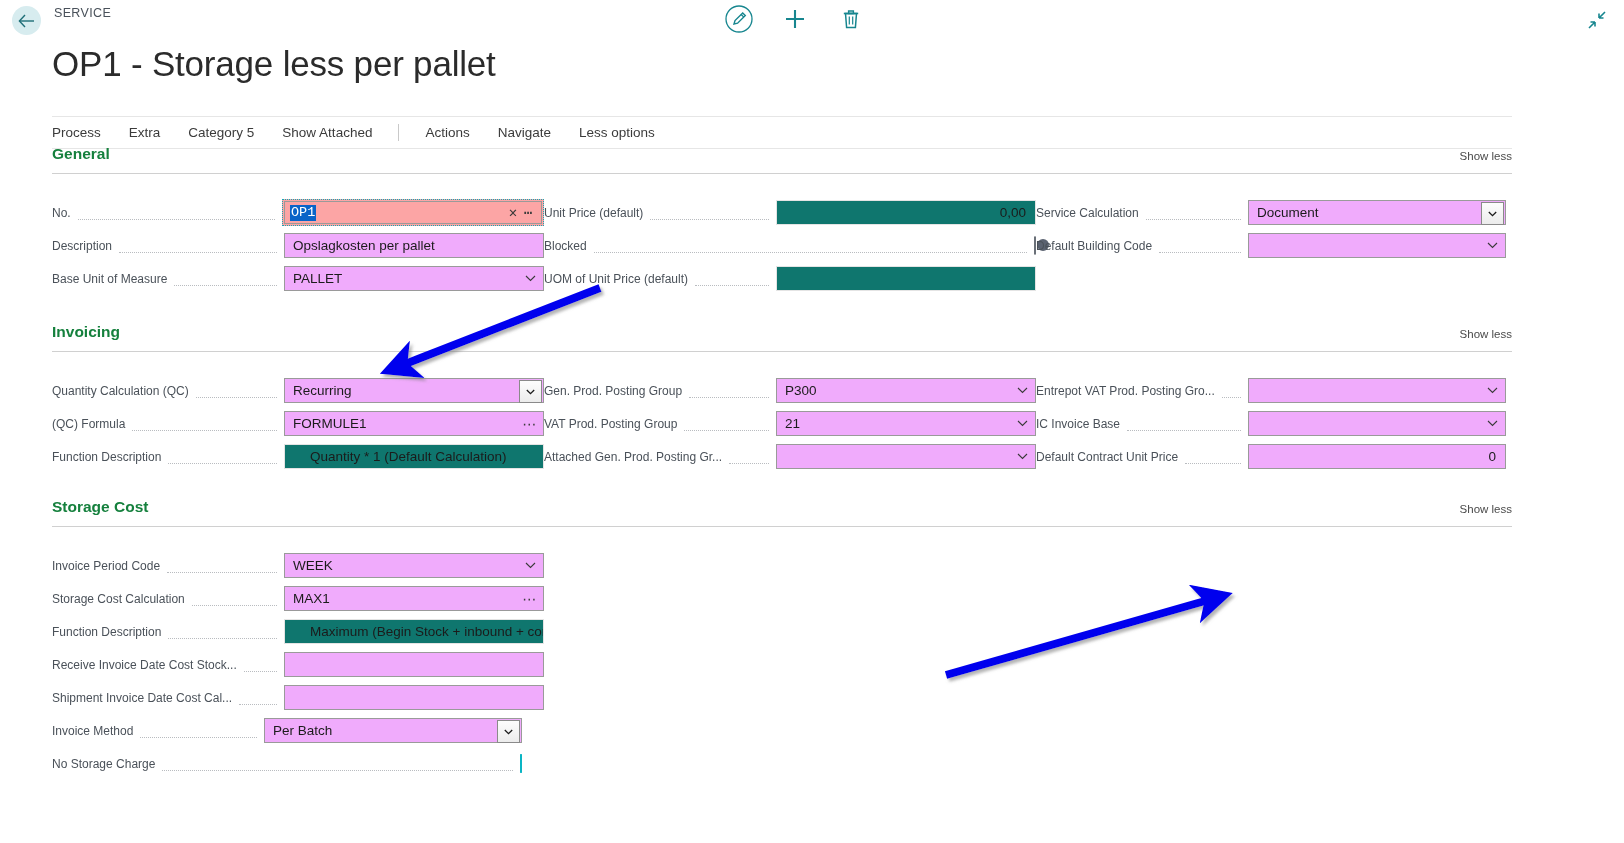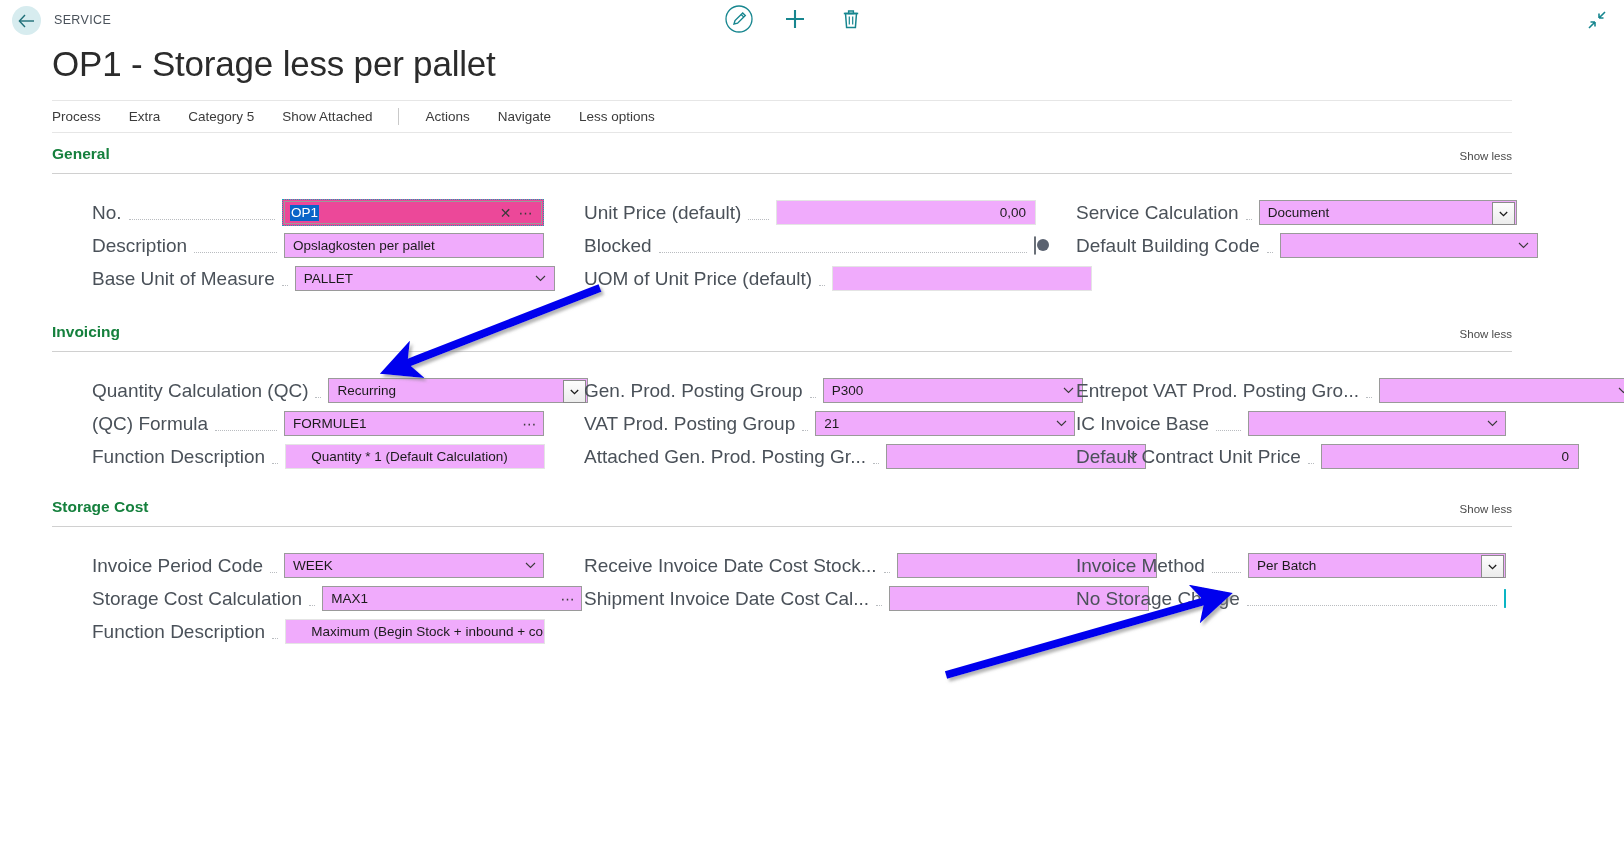--- a/index.html
+++ b/index.html
@@ -31,21 +31,21 @@
     background: #d7ecef;
     display: flex;
     align-items: center;
     justify-content: center;
     cursor: pointer;
   }
   .back-btn svg { display: block; }
   .breadcrumb {
     position: absolute;
     left: 54px;
-    top: 13px;
+    top: 6px;
     font-size: 12.5px;
     letter-spacing: .35px;
     color: #49515a;
   }
   .cmd-icons {
     position: absolute;
     left: 722px;
     top: 4px;
     display: flex;
     align-items: center;
@@ -80,21 +80,21 @@
     font-weight: 400;
     color: #2b2b2b;
     letter-spacing: -0.2px;
     white-space: nowrap;
   }
 
   
   .ribbon {
     position: absolute;
     left: 52px;
-    top: 100px;
+    top: 116px;
     width: 1460px;
     height: 31px;
     border-top: 1px solid #e6e6e6;
     border-bottom: 1px solid #e6e6e6;
     display: flex;
     align-items: center;
     gap: 0px;
   }
   .ribbon-item {
     font-size: 13.5px;
@@ -150,25 +150,24 @@
   .col-3 { width: 470px; }
 
   
   .field {
     display: flex;
     align-items: center;
     height: 33px;
     margin-bottom: 0px;
   }
   .f-label {
-    font-size: 19px;
+    font-size: 12px;
     color: #4a5159;
     white-space: nowrap;
     flex: 0 0 auto;
-    margin-left: 40px;
   }
   .f-dots {
     flex: 1 1 auto;
     height: 1px;
     margin: 0 7px;
     border-bottom: 1px dotted #b9bcc0;
     position: relative;
     top: 6px;
     min-width: 6px;
   }
@@ -187,37 +186,38 @@
     color: #1b1b1b;
     padding: 0 8px;
     line-height: 23px;
     display: flex;
     align-items: center;
     white-space: nowrap;
     overflow: hidden;
   }
   .inp.num { justify-content: flex-end; padding-right: 9px; }
   .inp.disabled {
-    background: #f0abfc;
+    background: #0f766e;
     border-color: #e4e4e4;
     color: #1b1b1b;
     padding-left: 25px;
   }
   .w-260 { width: 260px; }
   .w-262 { width: 262px; }
   .w-258 { width: 258px; }
 
   
   .focusbox {
     position: relative;
     box-sizing: border-box;
     height: 27px;
     border: 1px dotted #13a9b8;
     padding: 1px;
-    background: #ec4899;
+    background: #fca5a5;
+    font-family: Liberation Mono, monospace;
   }
   .focusbox .inner {
     box-sizing: border-box;
     height: 23px;
     border: 1px solid #9a9a9a;
     display: flex;
     align-items: center;
     padding: 0 4px 0 5px;
   }
   .sel-text {
@@ -616,21 +616,21 @@
     </div>
   </div>
 </div>
 
 <div class="section" style="top:498px;">
   <div class="sec-head">
     <span class="sec-title">Storage Cost</span>
     <span class="show-less">Show less</span>
   </div>
 
-  <div class="cols" style="margin-top:22px;">
+  <div class="cols" style="margin-top:22px;flex-direction:column;">
 
     <div class="col col-1">
 
       <div class="field">
         <span class="f-label">Invoice Period Code</span>
         <span class="f-dots"></span>
         <span class="f-ctrl">
           <span class="inp w-260">WEEK</span>
           <span class="aff chev">
             <svg width="11" height="7" viewBox="0 0 11 7">

